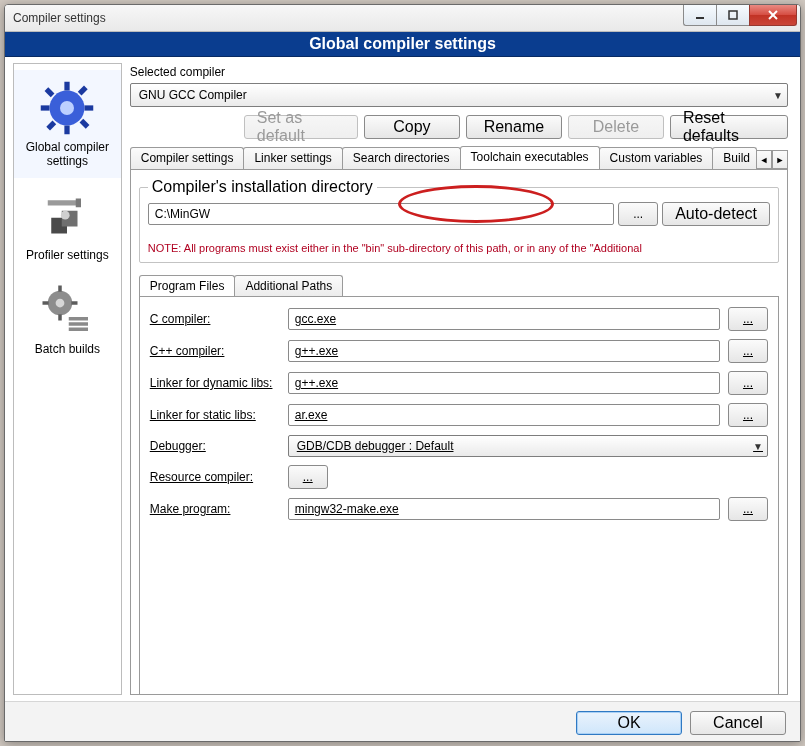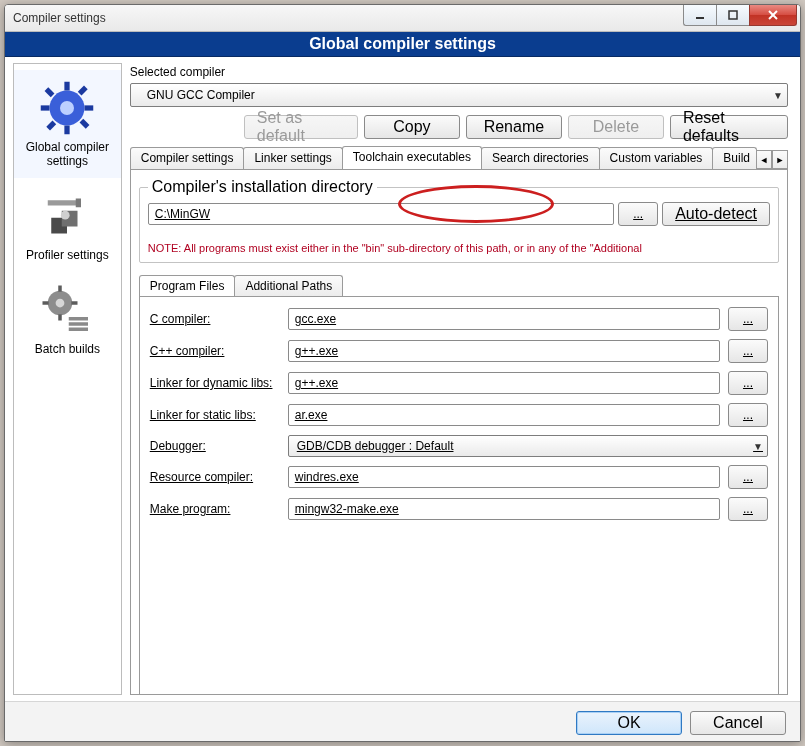--- a/index.html
+++ b/index.html
@@ -72,21 +72,21 @@
   .icon64 { width:64px; height:64px; display:flex; align-items:center; justify-content:center; }
   .content {
     flex:1; margin:6px 8px 6px 2px;
     display:flex; flex-direction:column;
     position:relative;
   }
   .sc-label { margin:2px 0 4px 4px; }
   .dropdown {
     display:flex; align-items:center;
     border:1px solid #7d7d7d; background:linear-gradient(#fff,#eaeaea);
-    height:22px; padding:0 4px 0 16px; border-radius:2px;
+    height:22px; padding:0 4px 0 8px; border-radius:2px;
     margin:0 4px;
   }
   .dropdown .dd-text { flex:1; }
   .dd-arrow { font-size:10px; color:#333; }
   .btn-row { display:flex; justify-content:flex-start; gap:6px; margin:8px 4px 6px 4px; }
   .btn-row .spacer { width:120px; }
   .btn {
     min-width:70px; height:22px; padding:0 12px;
     border:1px solid #8a8a8a; border-radius:3px;
     background:linear-gradient(#fbfbfb,#e6e6e6);
@@ -125,21 +125,21 @@
     margin:0 4px 0 4px; background:#fff;
     padding:8px;
     position:relative;
     overflow:hidden;
   }
   fieldset.group {
     border:1px solid #c3c3c3; border-radius:2px;
     padding:6px 8px 8px 8px; margin:0 0 10px 0;
   }
   fieldset.group > legend { padding:0 4px; font-size:16px; }
-  .path-row { display:flex; gap:4px; align-items:center;text-decoration:underline; }
+  .path-row { display:flex; gap:4px; align-items:center; }
   .text-input {
     flex:1; height:20px; border:1px solid #8a8a8a; background:#fff;
     padding:0 6px; display:flex; align-items:center; border-radius:2px;
   }
   .small-btn {
     height:22px; min-width:26px; padding:0 6px;
     border:1px solid #8a8a8a; border-radius:3px;
     background:linear-gradient(#fbfbfb,#e6e6e6);
     display:inline-flex; align-items:center; justify-content:center; cursor:pointer;
   }
@@ -295,22 +295,22 @@
             <span>Delete</span>
           </div>
         <div class="btn push-right">
             <span>Reset defaults</span>
           </div>
       </div>
 
       <div class="tabs">
         <div class="tab"><span>Compiler settings</span></div>
         <div class="tab"><span>Linker settings</span></div>
+        <div class="tab"><span>Search directories</span></div>
         <div class="tab active"><span>Toolchain executables</span></div>
-        <div class="tab"><span>Search directories</span></div>
         <div class="tab"><span>Custom variables</span></div>
         <div class="tab" style="padding-right:6px"><span>Build</span></div>
         <div class="tabs-scroll">
           <div class="tsbtn">◄</div>
           <div class="tsbtn">►</div>
         </div>
       </div>
 
       <div class="highlight-ellipse" style="left:272px; top:122px;"></div>
 
@@ -376,23 +376,20 @@
           </div>
           <div class="form-row">
             <span class="lbl">Debugger:</span>
             <div class="debugger-dd">
               <span style="flex:1">GDB/CDB debugger : Default</span>
               <span class="dd-arrow">▼</span>
             </div>
           </div>
           <div class="form-row">
             <span class="lbl">Resource compiler:</span>
-            <div class="text-input">
-                <span>windres.exe</span>
-              </div>
             <div class="small-btn">
                 <span>...</span>
               </div>
           </div>
           <div class="form-row">
             <span class="lbl">Make program:</span>
             <div class="text-input">
                 <span>mingw32-make.exe</span>
               </div>
             <div class="small-btn">

